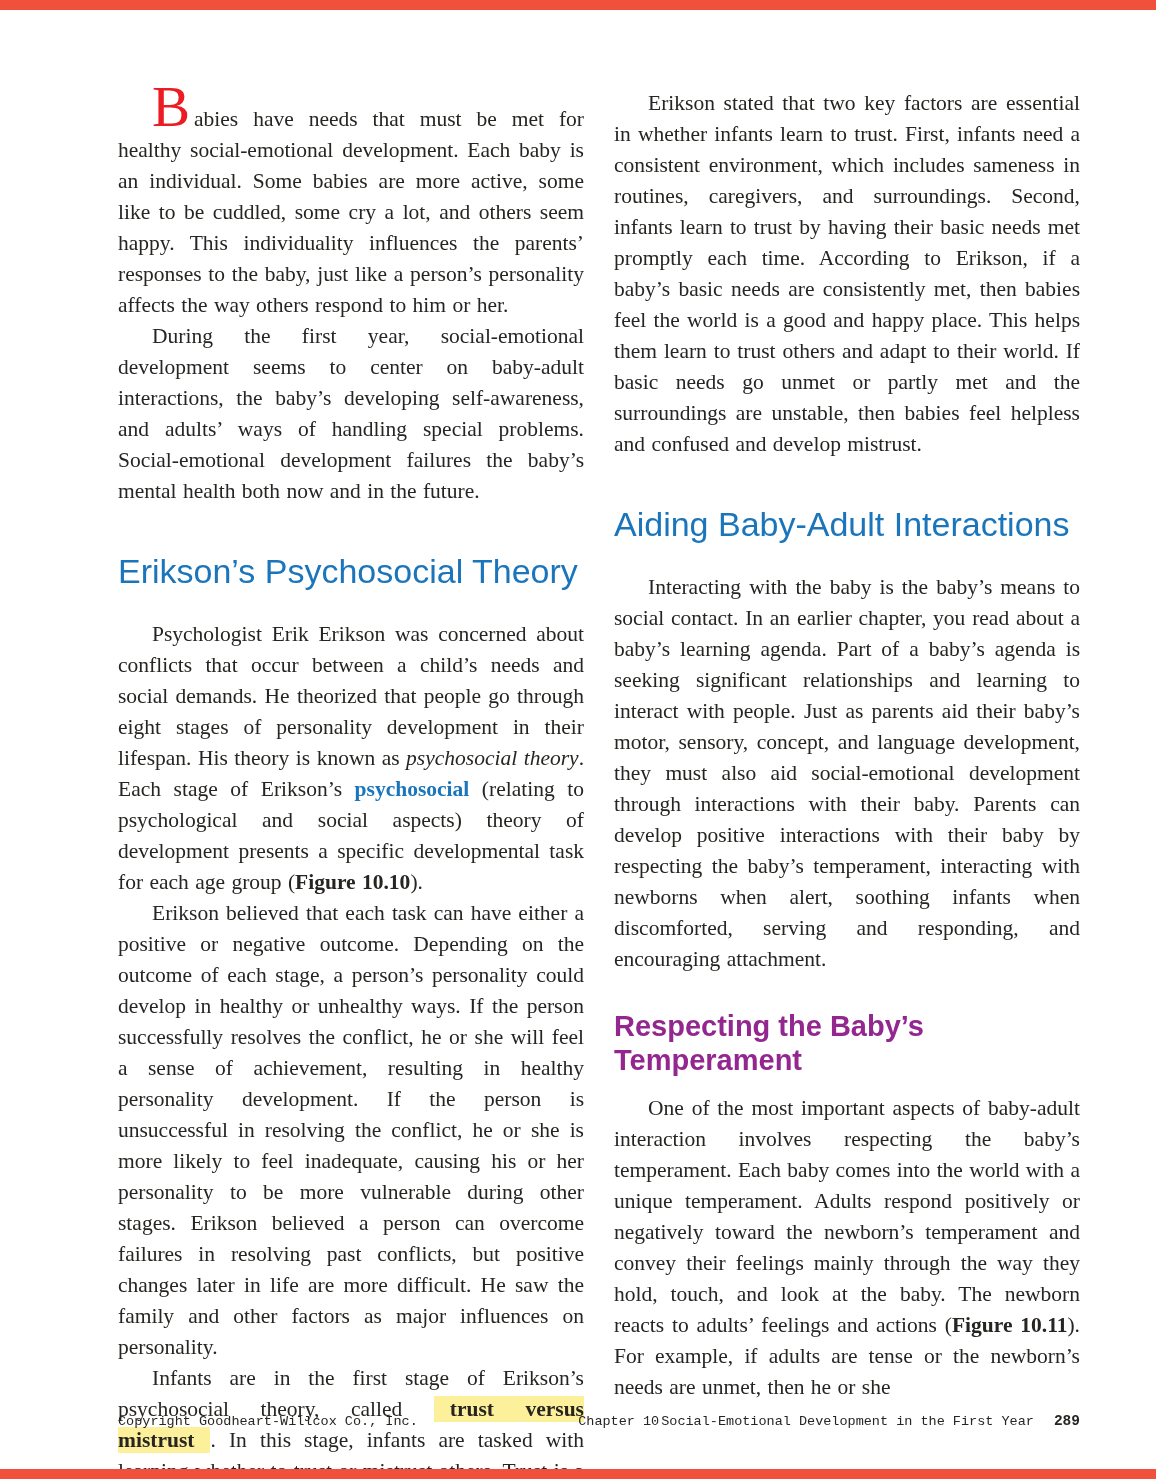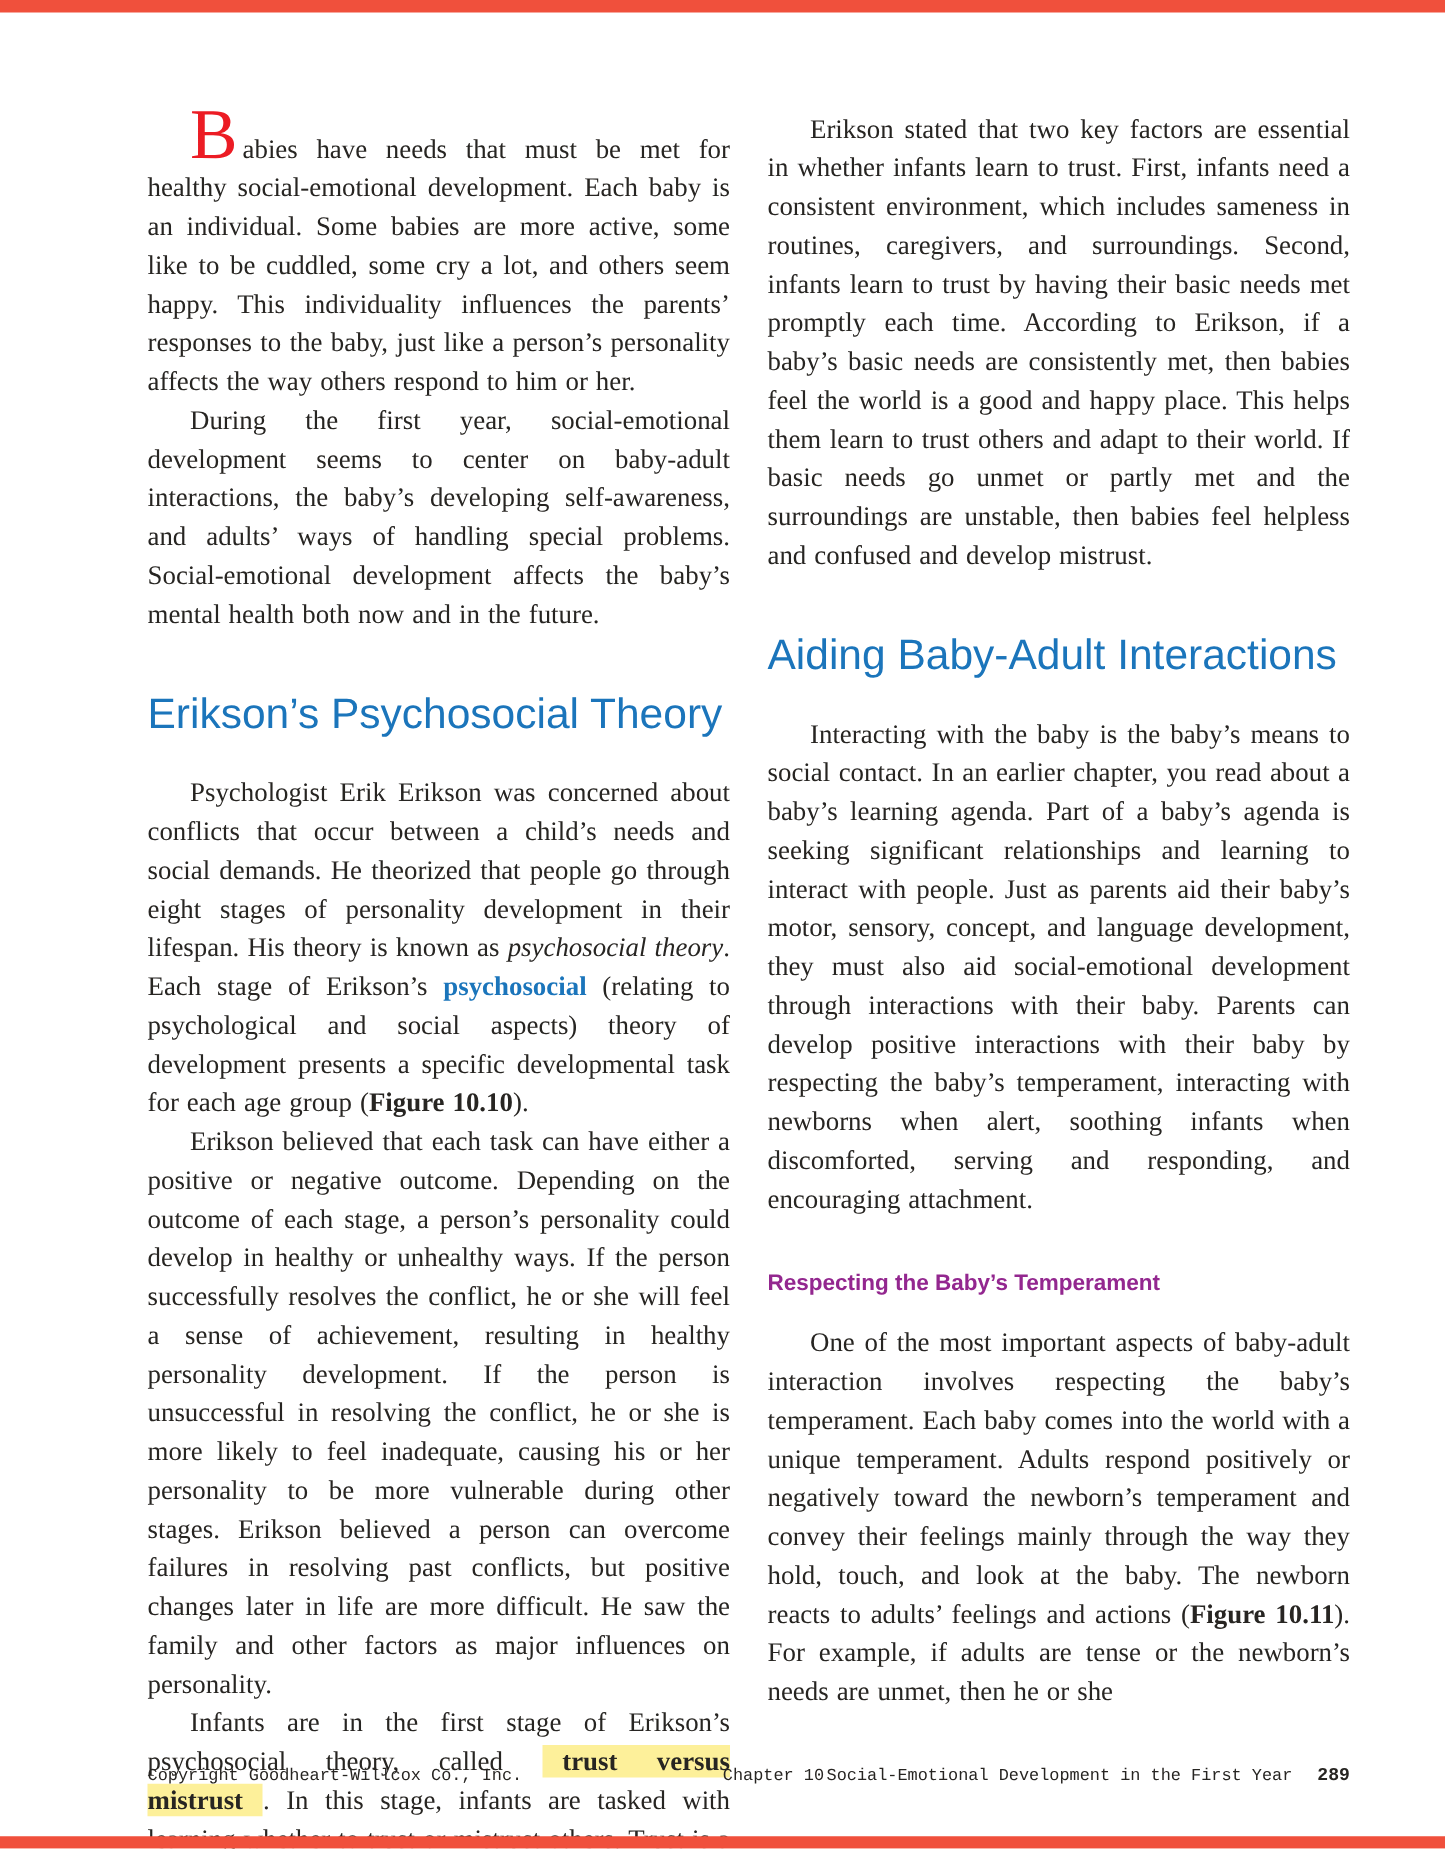--- a/index.html
+++ b/index.html
@@ -61,21 +61,21 @@
     font-size: 34px;
     line-height: 41px;
     margin-top: 44px;
     margin-bottom: 27px;
     letter-spacing: 0px;
   }
   h3 {
     font-family: "Liberation Sans", sans-serif;
     font-weight: bold;
     color: #93278f;
-    font-size: 18px;
+    font-size: 29px;
     line-height: 34px;
     margin-top: 34px;
     margin-bottom: 16px;
   }
 
   .em-italic { font-style: italic; }
   .kw-blue {
     font-weight: bold;
     color: #1b75bb;
   }
@@ -107,21 +107,21 @@
 <body>
 
 <div class="page">
   <div class="accent-bar top"></div>
 
   <div class="columns">
 
     <div class="col">
       <p class="intro"><span class="dropcap">B</span><span>abies have needs that must be met for healthy social-emotional development. Each baby is an individual. Some babies are more active, some like to be cuddled, some cry a lot, and others seem happy. This individuality influences the parents’ responses to the baby, just like a person’s personality affects the way others respond to him or her.</span></p>
 
-      <p class="indent">During the first year, social-emotional development seems to center on baby-adult interactions, the baby’s developing self-awareness, and adults’ ways of handling special problems. Social-emotional development affects the baby’s mental health both now and in the future.</p>
+      <p class="indent">During the first year, social-emotional development seems to center on baby-adult interactions, the baby’s developing self-awareness, and adults’ ways of handling special problems. Social-emotional development failures the baby’s mental health both now and in the future.</p>
 
       <h2>Erikson’s Psychosocial Theory</h2>
 
       <p class="indent"><span>Psychologist Erik Erikson was concerned about conflicts that occur between a child’s needs and social demands. He theorized that people go through eight stages of personality development in their lifespan. His theory is known as </span><span class="em-italic">psychosocial theory</span><span>. Each stage of Erikson’s </span><span class="kw-blue">psychosocial</span><span> (relating to psychological and social aspects) theory of development presents a specific developmental task for each age group (</span><span class="fig-ref">Figure 10.10</span><span>).</span></p>
 
       <p class="indent">Erikson believed that each task can have either a positive or negative outcome. Depending on the outcome of each stage, a person’s personality could develop in healthy or unhealthy ways. If the person successfully resolves the conflict, he or she will feel a sense of achievement, resulting in healthy personality development. If the person is unsuccessful in resolving the conflict, he or she is more likely to feel inadequate, causing his or her personality to be more vulnerable during other stages. Erikson believed a person can overcome failures in resolving past conflicts, but positive changes later in life are more difficult. He saw the family and other factors as major influences on personality.</p>
 
       <p class="indent"><span>Infants are in the first stage of Erikson’s psychosocial theory, called </span><span class="hl-yellow">trust versus mistrust</span><span>. In this stage, infants are tasked with learning whether to trust or mistrust others. Trust is a key</span></p>
     </div>
 

